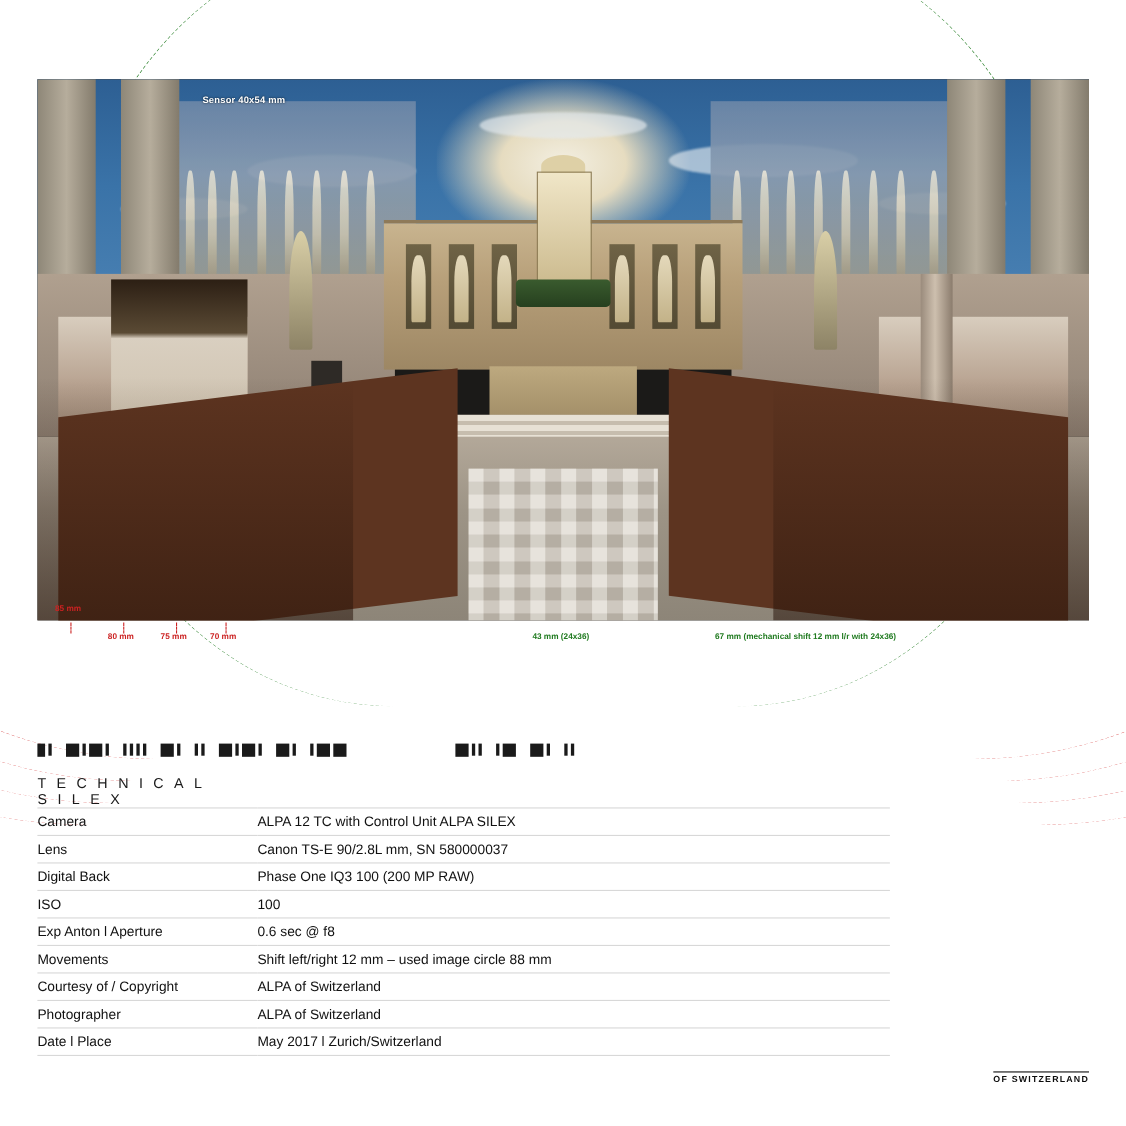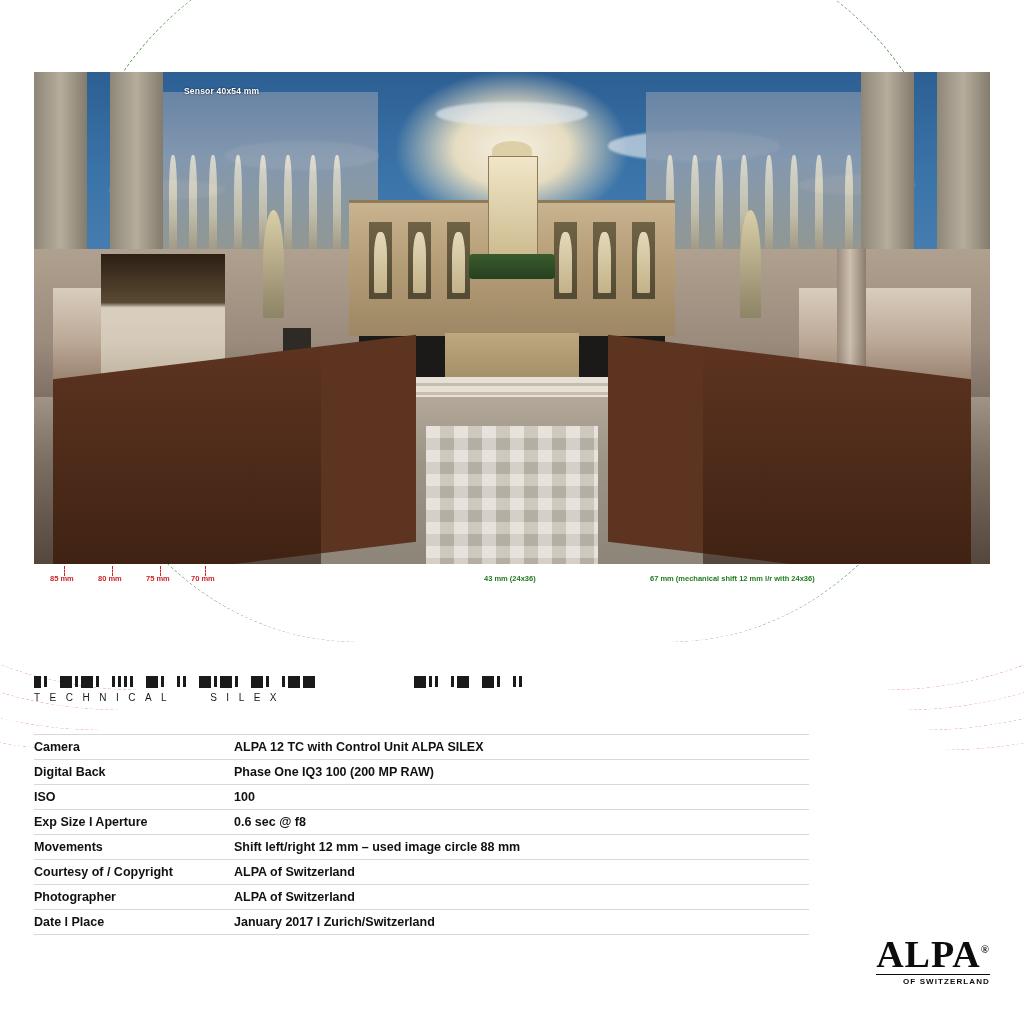--- a/index.html
+++ b/index.html
@@ -265,26 +265,27 @@
   .blk {
     width: 7px; height: 12px;
     background: #1a1a1a;
   }
   .blk.sq { width: 7px; }
   .blk.wide { width: 12px; }
   .blk.dot { width: 3px; height: 11px; }
   .blk.gap { background: transparent; width: 7px; }
   #heading-letters {
     position: absolute;
-    top: 16px;
+    top: 28px;
     left: 0;
     display: flex;
-    font-size: 10px;
+    font-size: 13px;
     letter-spacing: 1px;
     color: #1a1a1a;
+    flex-direction: column;
   }
   #heading-letters .w1 { letter-spacing: 9.5px; margin-right: 34px; }
   #heading-letters .w2 { letter-spacing: 9.5px; }
 
   
   #spec-table {
     position: absolute;
     left: 34px;
     top: 734px;
     width: 775px;
@@ -293,21 +294,21 @@
     color: #111111;
   }
   #spec-table tr {
     border-bottom: 1px solid #d8d8d8;
   }
   #spec-table tr:first-child {
     border-top: 1px solid #d8d8d8;
   }
   #spec-table td {
     padding: 5px 0 5px 0;
-    font-weight: bold;
+    font-weight: normal;
     vertical-align: middle;
     height: 13px;
     margin-left: 36px;
   }
   #spec-table td.key { width: 200px; }
   #spec-table td.val { padding-left: 0; }
 
   
   #logo {
     position: absolute;
@@ -443,21 +444,21 @@
 
     <div id="sensor-frame"></div>
     <div id="sensor-label">Sensor 40x54 mm</div>
   </div>
 
   <div class="tick" style="left:64px; top:566px; height:10px; border-color:#cc2222;"></div>
   <div class="tick" style="left:112px; top:566px; height:10px; border-color:#cc2222;"></div>
   <div class="tick" style="left:160px; top:566px; height:10px; border-color:#cc2222;"></div>
   <div class="tick" style="left:205px; top:566px; height:10px; border-color:#cc2222;"></div>
 
-  <div class="guide-label red" style="left:50px; top:574px;">85 mm</div>
+  <div class="guide-label red" style="left:50px; top:548px;">85 mm</div>
   <div class="guide-label red" style="left:98px; top:574px;">80 mm</div>
   <div class="guide-label red" style="left:146px; top:574px;">75 mm</div>
   <div class="guide-label red" style="left:191px; top:574px;">70 mm</div>
 
   <div class="guide-label green" style="left:484px; top:574px;">43 mm (24x36)</div>
   <div class="guide-label green" style="left:650px; top:574px;">67 mm (mechanical shift 12 mm l/r with 24x36)</div>
 </div>
 
 <div id="tech-heading">
   <div class="blockword" style="left:0px;">
@@ -512,48 +513,49 @@
   </div>
 </div>
 
 <table id="spec-table">
   <tbody>
     <tr>
       <td class="key">Camera</td>
       <td class="val">ALPA 12 TC with Control Unit ALPA SILEX</td>
     </tr>
     <tr>
+      <td class="key">Lens</td>
+      <td class="val">Canon TS-E 90/2.8L mm, SN 580000037</td>
+    </tr>
+    <tr>
       <td class="key">Digital Back</td>
       <td class="val">Phase One IQ3 100 (200 MP RAW)</td>
     </tr>
     <tr>
       <td class="key">ISO</td>
       <td class="val">100</td>
     </tr>
     <tr>
-      <td class="key">Exp Size l Aperture</td>
+      <td class="key">Exp Anton l Aperture</td>
       <td class="val">0.6 sec @ f8</td>
     </tr>
     <tr>
       <td class="key">Movements</td>
       <td class="val">Shift left/right 12 mm  – used image circle 88 mm</td>
     </tr>
     <tr>
       <td class="key">Courtesy of / Copyright</td>
       <td class="val">ALPA of Switzerland</td>
     </tr>
     <tr>
       <td class="key">Photographer</td>
       <td class="val">ALPA of Switzerland</td>
     </tr>
     <tr>
       <td class="key">Date l Place</td>
-      <td class="val">January 2017 l Zurich/Switzerland</td>
+      <td class="val">May 2017 l Zurich/Switzerland</td>
     </tr>
   </tbody>
 </table>
 
 <div id="logo">
-  <div id="logo-word">
-    <span>ALPA</span><span id="logo-reg">®</span>
-  </div>
   <div id="logo-sub">OF SWITZERLAND</div>
 </div>
 
 </body></html>

